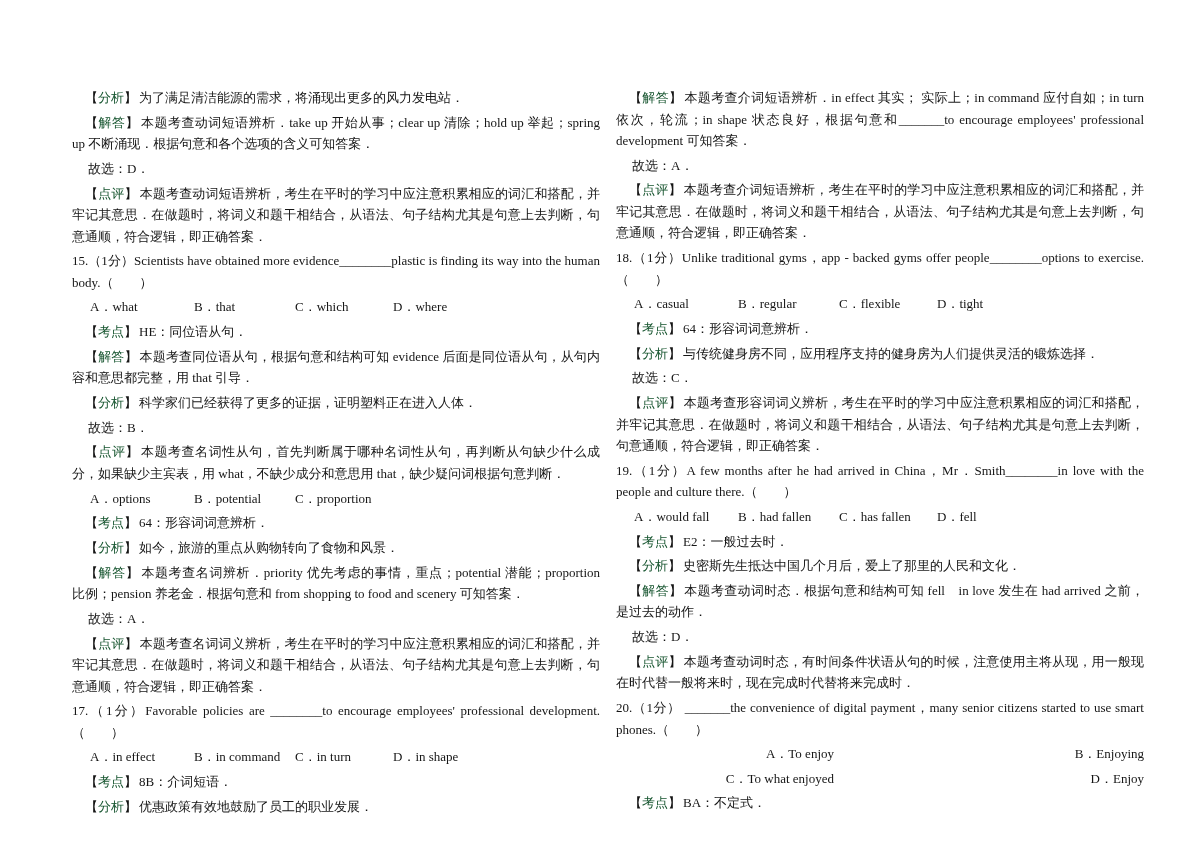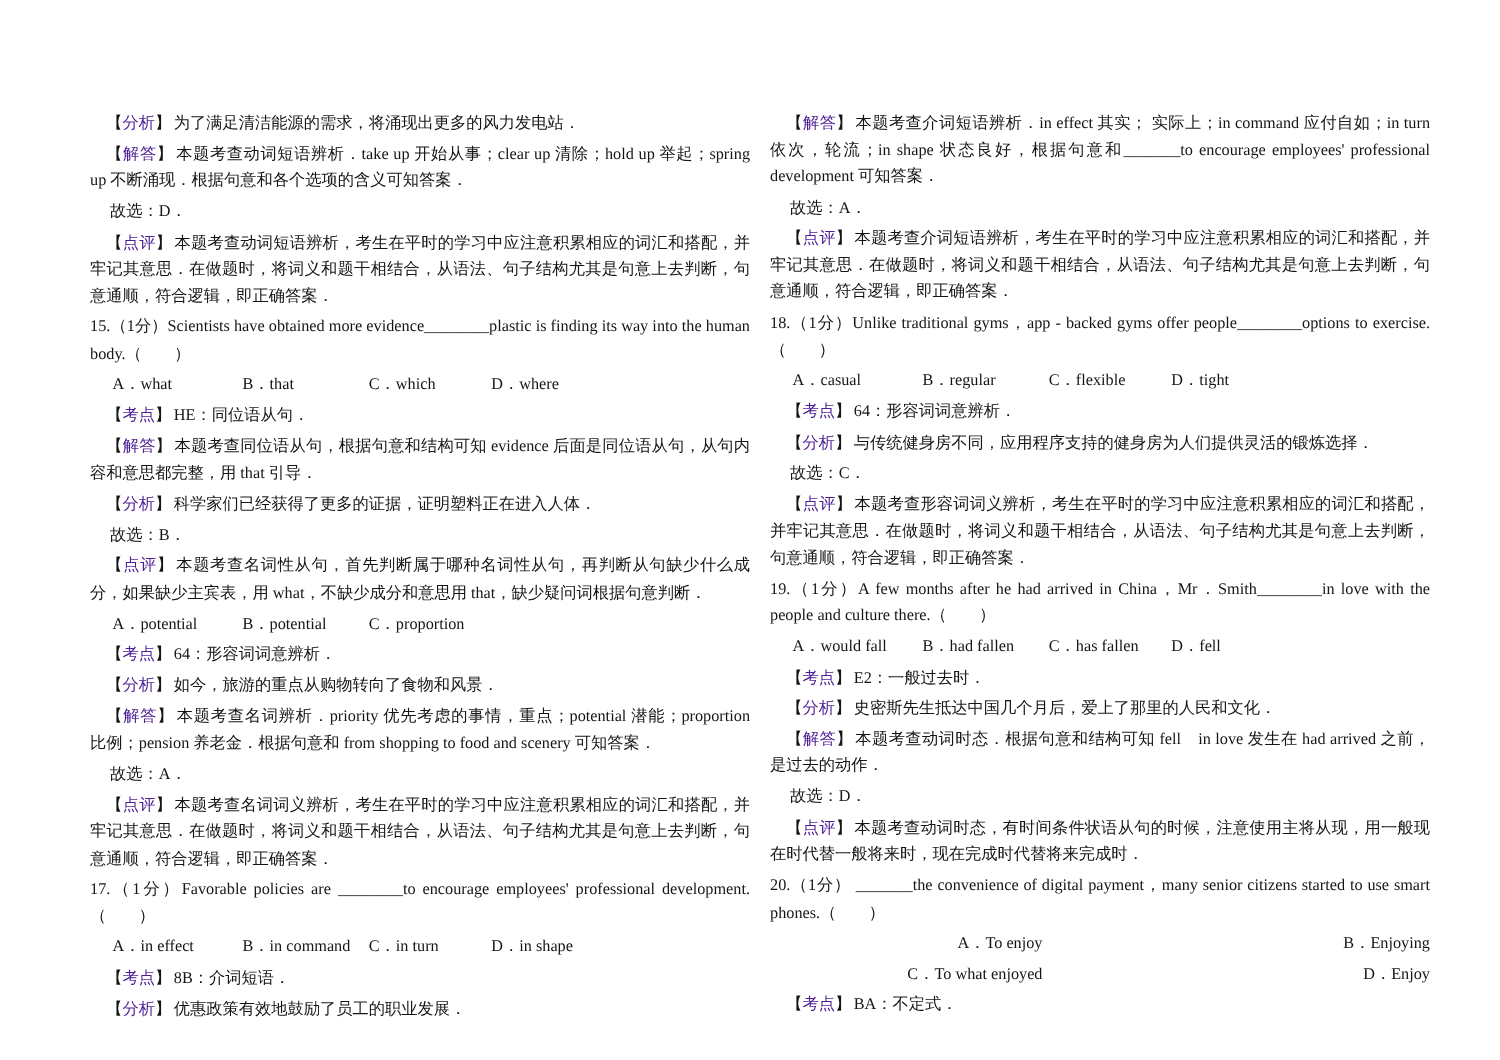--- a/index.html
+++ b/index.html
@@ -9,21 +9,21 @@
   }
   .page{position:absolute;inset:0;background:#ffffff;}
   .col{position:absolute;top:87px;width:528px;font-size:13px;line-height:21.5px;text-align:justify;}
   #col-left{left:72px;}
   #col-right{left:616px;}
   p{margin:0 0 3.2px 0;}
   .para{text-indent:13px;}
   .choice{text-indent:16px;}
   .q{text-indent:0;font-family:Liberation Serif, serif;}
   .tag{margin-right:2px;}
-  .label-blue{color:#4c1d95;}
+  .label-blue{color:#14532d;}
   .bk{color:#151515;}
   .opts{display:grid;grid-template-columns:104px 101px 98px 1fr;padding-left:18px;margin:0 0 3.2px 0;text-align:left;}
   .opts2{display:grid;grid-template-columns:200px 1fr;padding-left:18px;margin:0 0 3.2px 0;text-align:right;row-gap:3px;}
   .opts span,.opts2 span{white-space:nowrap;}
 </style>
 </head>
 <body>
 
 <div class="page">
 
@@ -38,21 +38,21 @@
         <span>B．that</span>
         <span>C．which</span>
         <span>D．where</span>
       </div>
     <p class="para"><span class="tag"><span class="bk">【</span><span class="label-blue">考点</span><span class="bk">】</span></span><span>HE：同位语从句．</span></p>
     <p class="para"><span class="tag"><span class="bk">【</span><span class="label-blue">解答</span><span class="bk">】</span></span><span>本题考查同位语从句，根据句意和结构可知 evidence 后面是同位语从句，从句内容和意思都完整，用 that 引导．</span></p>
     <p class="para"><span class="tag"><span class="bk">【</span><span class="label-blue">分析</span><span class="bk">】</span></span><span>科学家们已经获得了更多的证据，证明塑料正在进入人体．</span></p>
     <p class="choice"><span>故选：B．</span></p>
     <p class="para"><span class="tag"><span class="bk">【</span><span class="label-blue">点评</span><span class="bk">】</span></span><span>本题考查名词性从句，首先判断属于哪种名词性从句，再判断从句缺少什么成分，如果缺少主宾表，用 what，不缺少成分和意思用 that，缺少疑问词根据句意判断．</span></p>
     <div class="opts">
-        <span>A．potential</span>
+        <span>A．options</span>
         <span>B．potential</span>
         <span>C．proportion</span>
       </div>
     <p class="para"><span class="tag"><span class="bk">【</span><span class="label-blue">考点</span><span class="bk">】</span></span><span>64：形容词词意辨析．</span></p>
     <p class="para"><span class="tag"><span class="bk">【</span><span class="label-blue">分析</span><span class="bk">】</span></span><span>如今，旅游的重点从购物转向了食物和风景．</span></p>
     <p class="para"><span class="tag"><span class="bk">【</span><span class="label-blue">解答</span><span class="bk">】</span></span><span>本题考查名词辨析．priority 优先考虑的事情，重点；potential 潜能；proportion 比例；pension 养老金．根据句意和 from shopping to food and scenery 可知答案．</span></p>
     <p class="choice"><span>故选：A．</span></p>
     <p class="para"><span class="tag"><span class="bk">【</span><span class="label-blue">点评</span><span class="bk">】</span></span><span>本题考查名词词义辨析，考生在平时的学习中应注意积累相应的词汇和搭配，并牢记其意思．在做题时，将词义和题干相结合，从语法、句子结构尤其是句意上去判断，句意通顺，符合逻辑，即正确答案．</span></p>
     <p class="q"><span>17.（1分）Favorable policies are ________to encourage employees' professional development.（　　）</span></p>
     <div class="opts">

